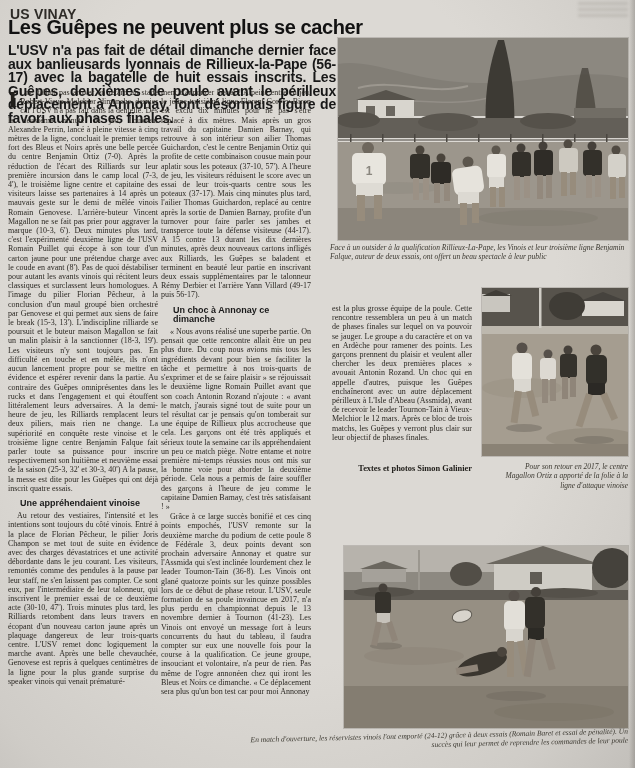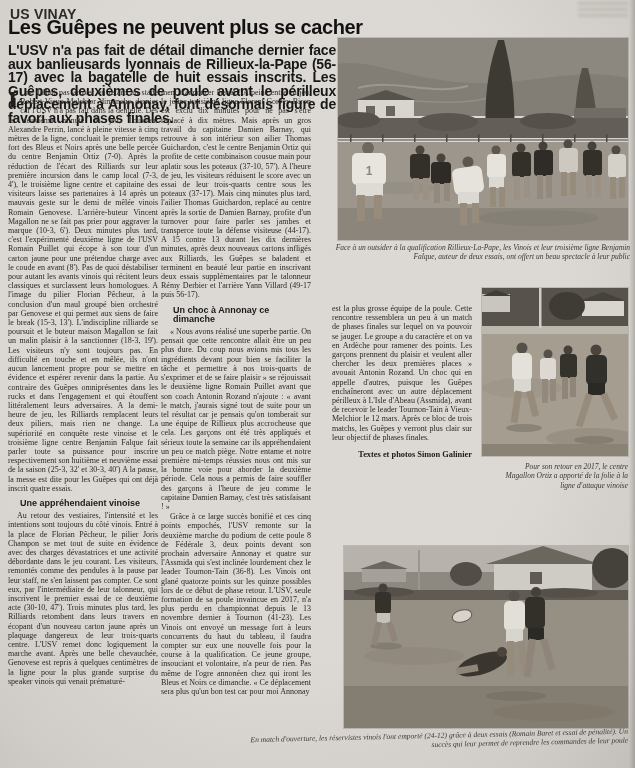--- a/index.html
+++ b/index.html
@@ -21,29 +21,29 @@
        text-align:justify;color:#2b2823;}
   #col1{left:8px;}
   #col2{left:161px;}
   #col3{left:332px;top:304px;width:140px;height:190px;}
   .col p{margin:0 0 1px 0;}
   .col p.indent{text-indent:9px;}
   .dropcap{float:left;font-size:24px;line-height:20px;font-weight:bold;
            padding:1px 3px 0 0;color:#22201c;}
   .subhead{font-family:"Liberation Sans",sans-serif;font-weight:bold;font-size:9px;
            margin:6px 0 3px 12px;color:#1a1a1a;text-align:left;}
-  .credit{font-weight:bold;text-align:right;margin-top:8px;font-size:8.4px;color:#22201c;}
+  .credit{font-weight:bold;text-align:right;margin-top:22px;font-size:8.4px;color:#22201c;}
   
   .photo{position:absolute;display:block;box-shadow:0 0 0 1px rgba(90,86,80,.25);}
   #photo-top{left:338px;top:38px;}
   #photo-mid{left:482px;top:288px;}
   #photo-bottom{left:344px;top:546px;}
   .caption{position:absolute;font-family:"Liberation Serif",serif;font-style:italic;
            font-size:7.5px;line-height:9.3px;color:#3a372f;}
-  #caption-top{left:330px;top:243px;width:300px;text-align:right;}
+  #caption-top{left:330px;top:243px;width:300px;text-align:left;}
   #caption-mid{left:500px;top:462px;width:128px;text-align:right;}
   #caption-bottom{left:238px;top:731px;width:390px;text-align:right;transform:rotate(-1.3deg);}
   
   .ghost{position:absolute;left:578px;top:2px;width:50px;height:16px;opacity:.28;
          filter:blur(1.5px);
          background:repeating-linear-gradient(180deg,#8f8b84 0 3px,transparent 3px 6px);}
   .edge-shade{position:absolute;right:0;top:0;width:6px;height:768px;
               background:linear-gradient(270deg,rgba(70,66,60,.25),rgba(70,66,60,0));}
 </style>
 </head>

